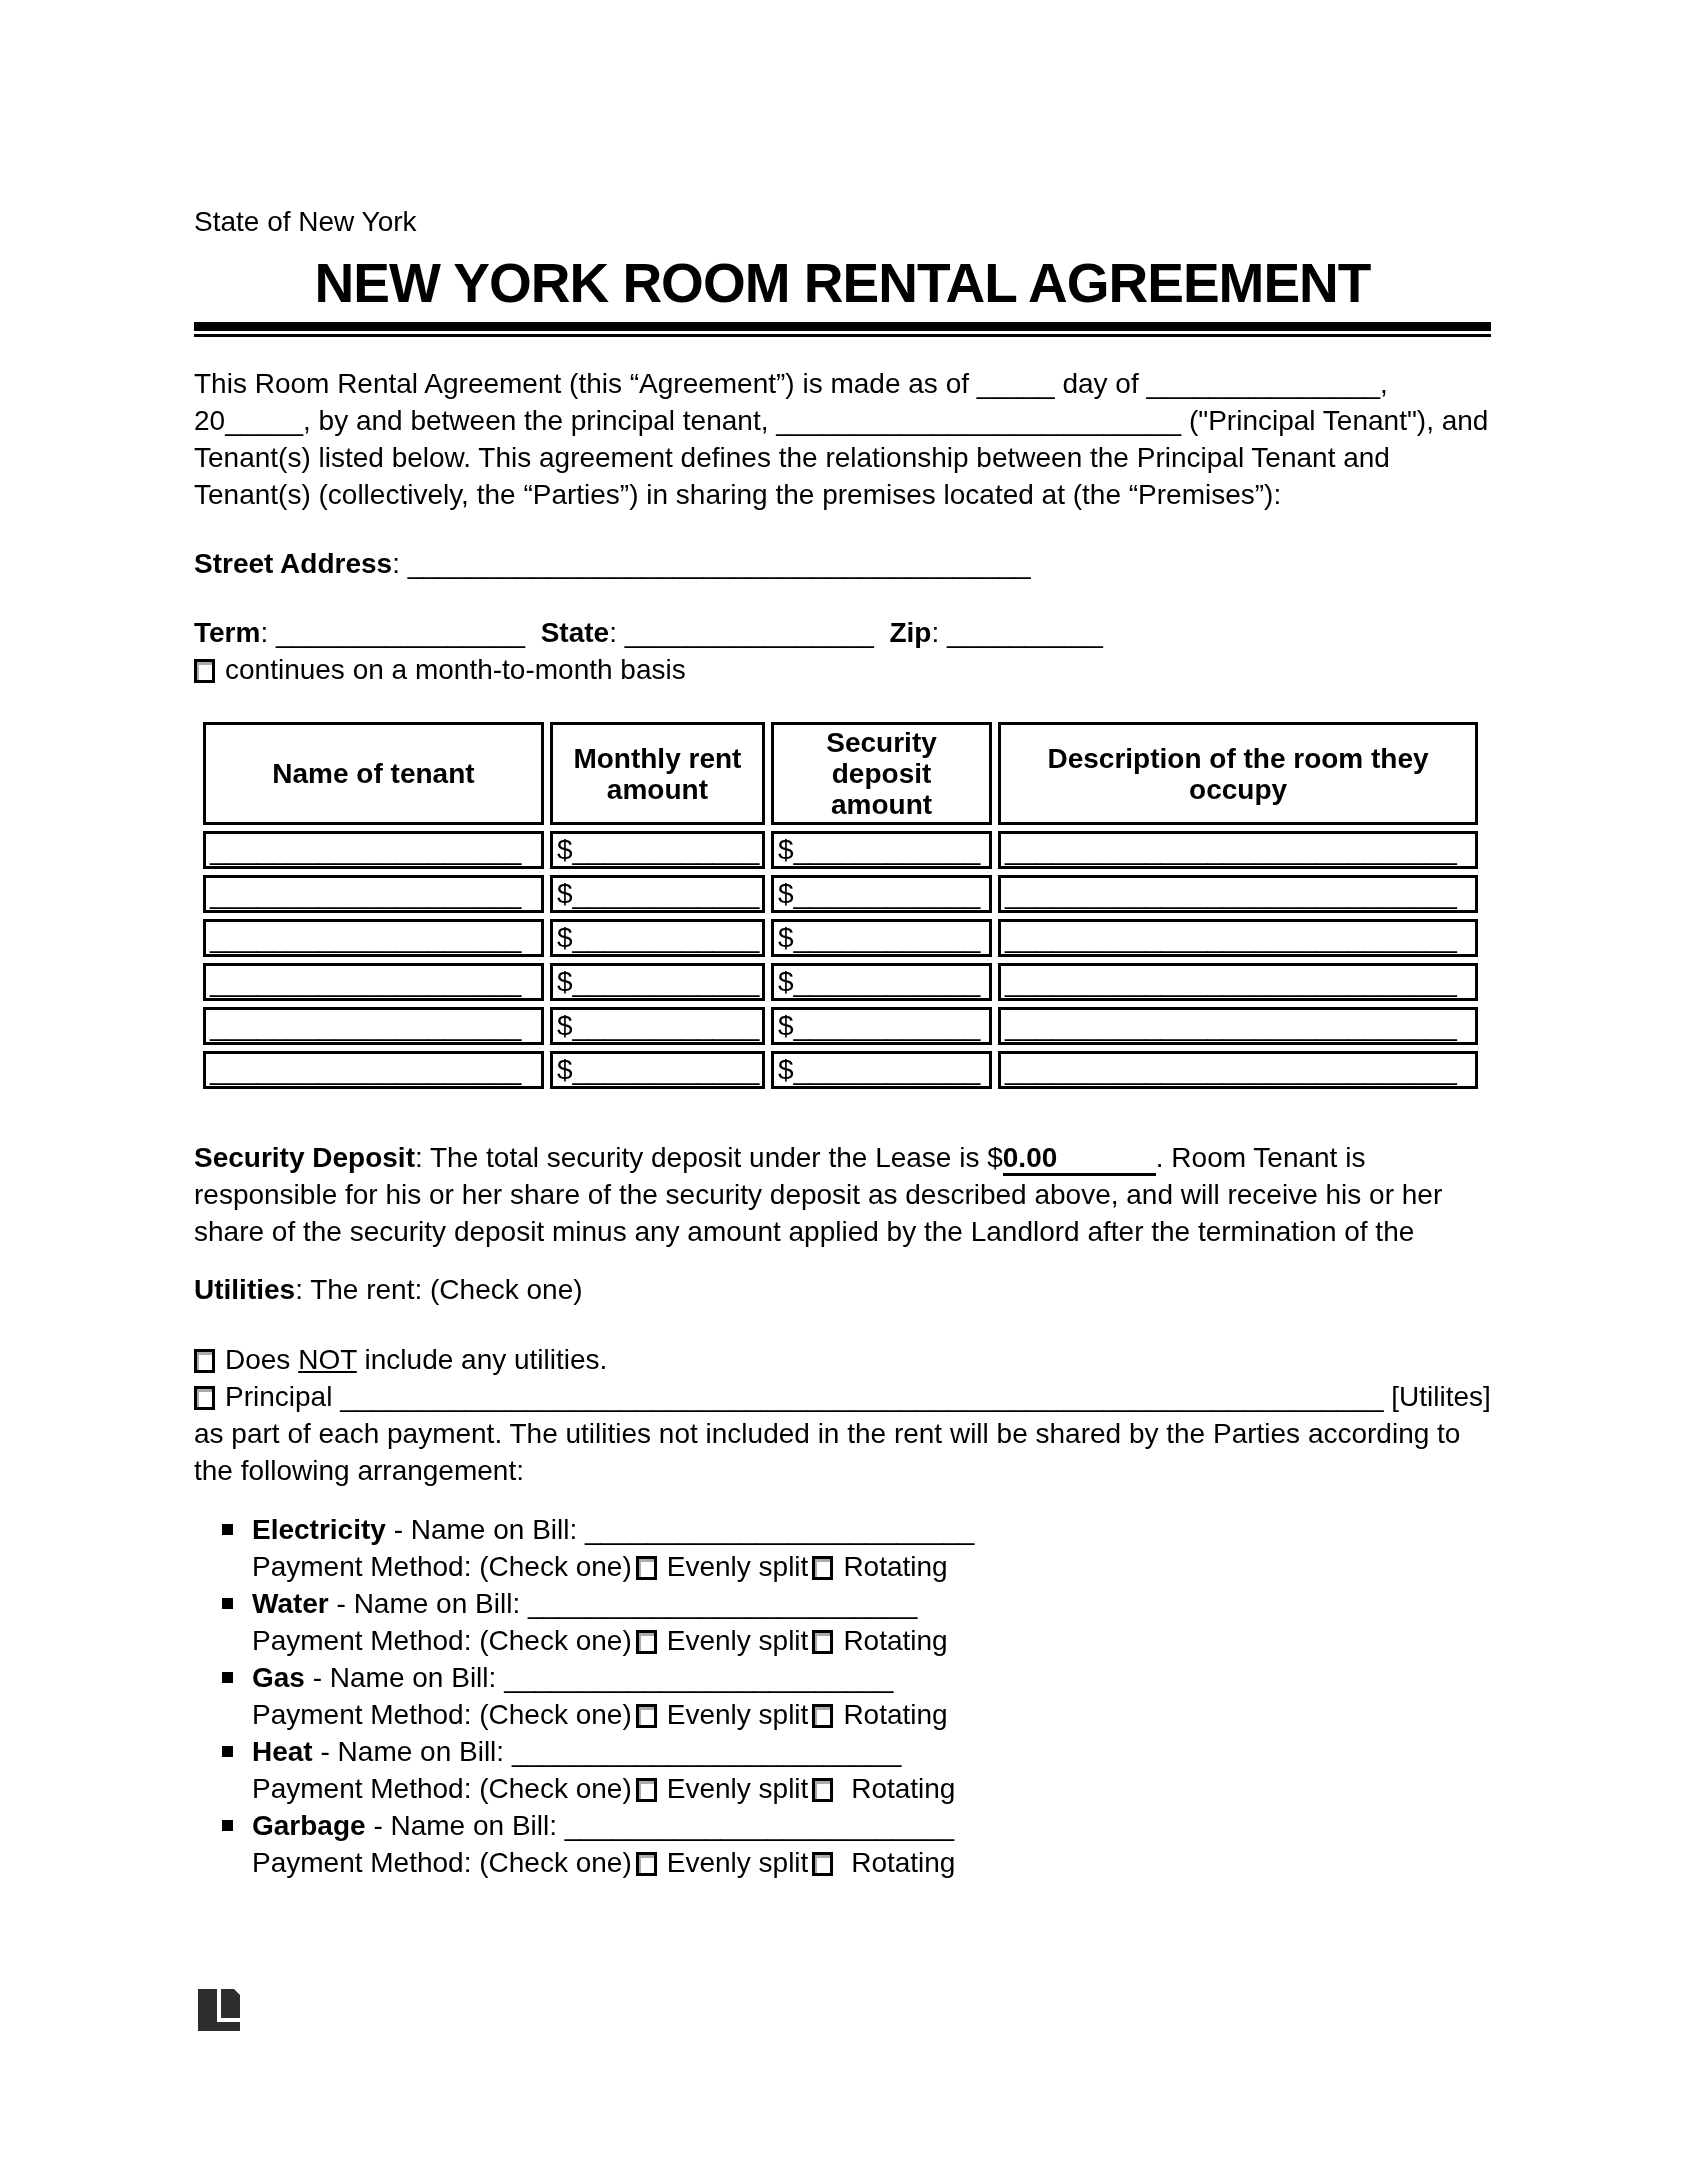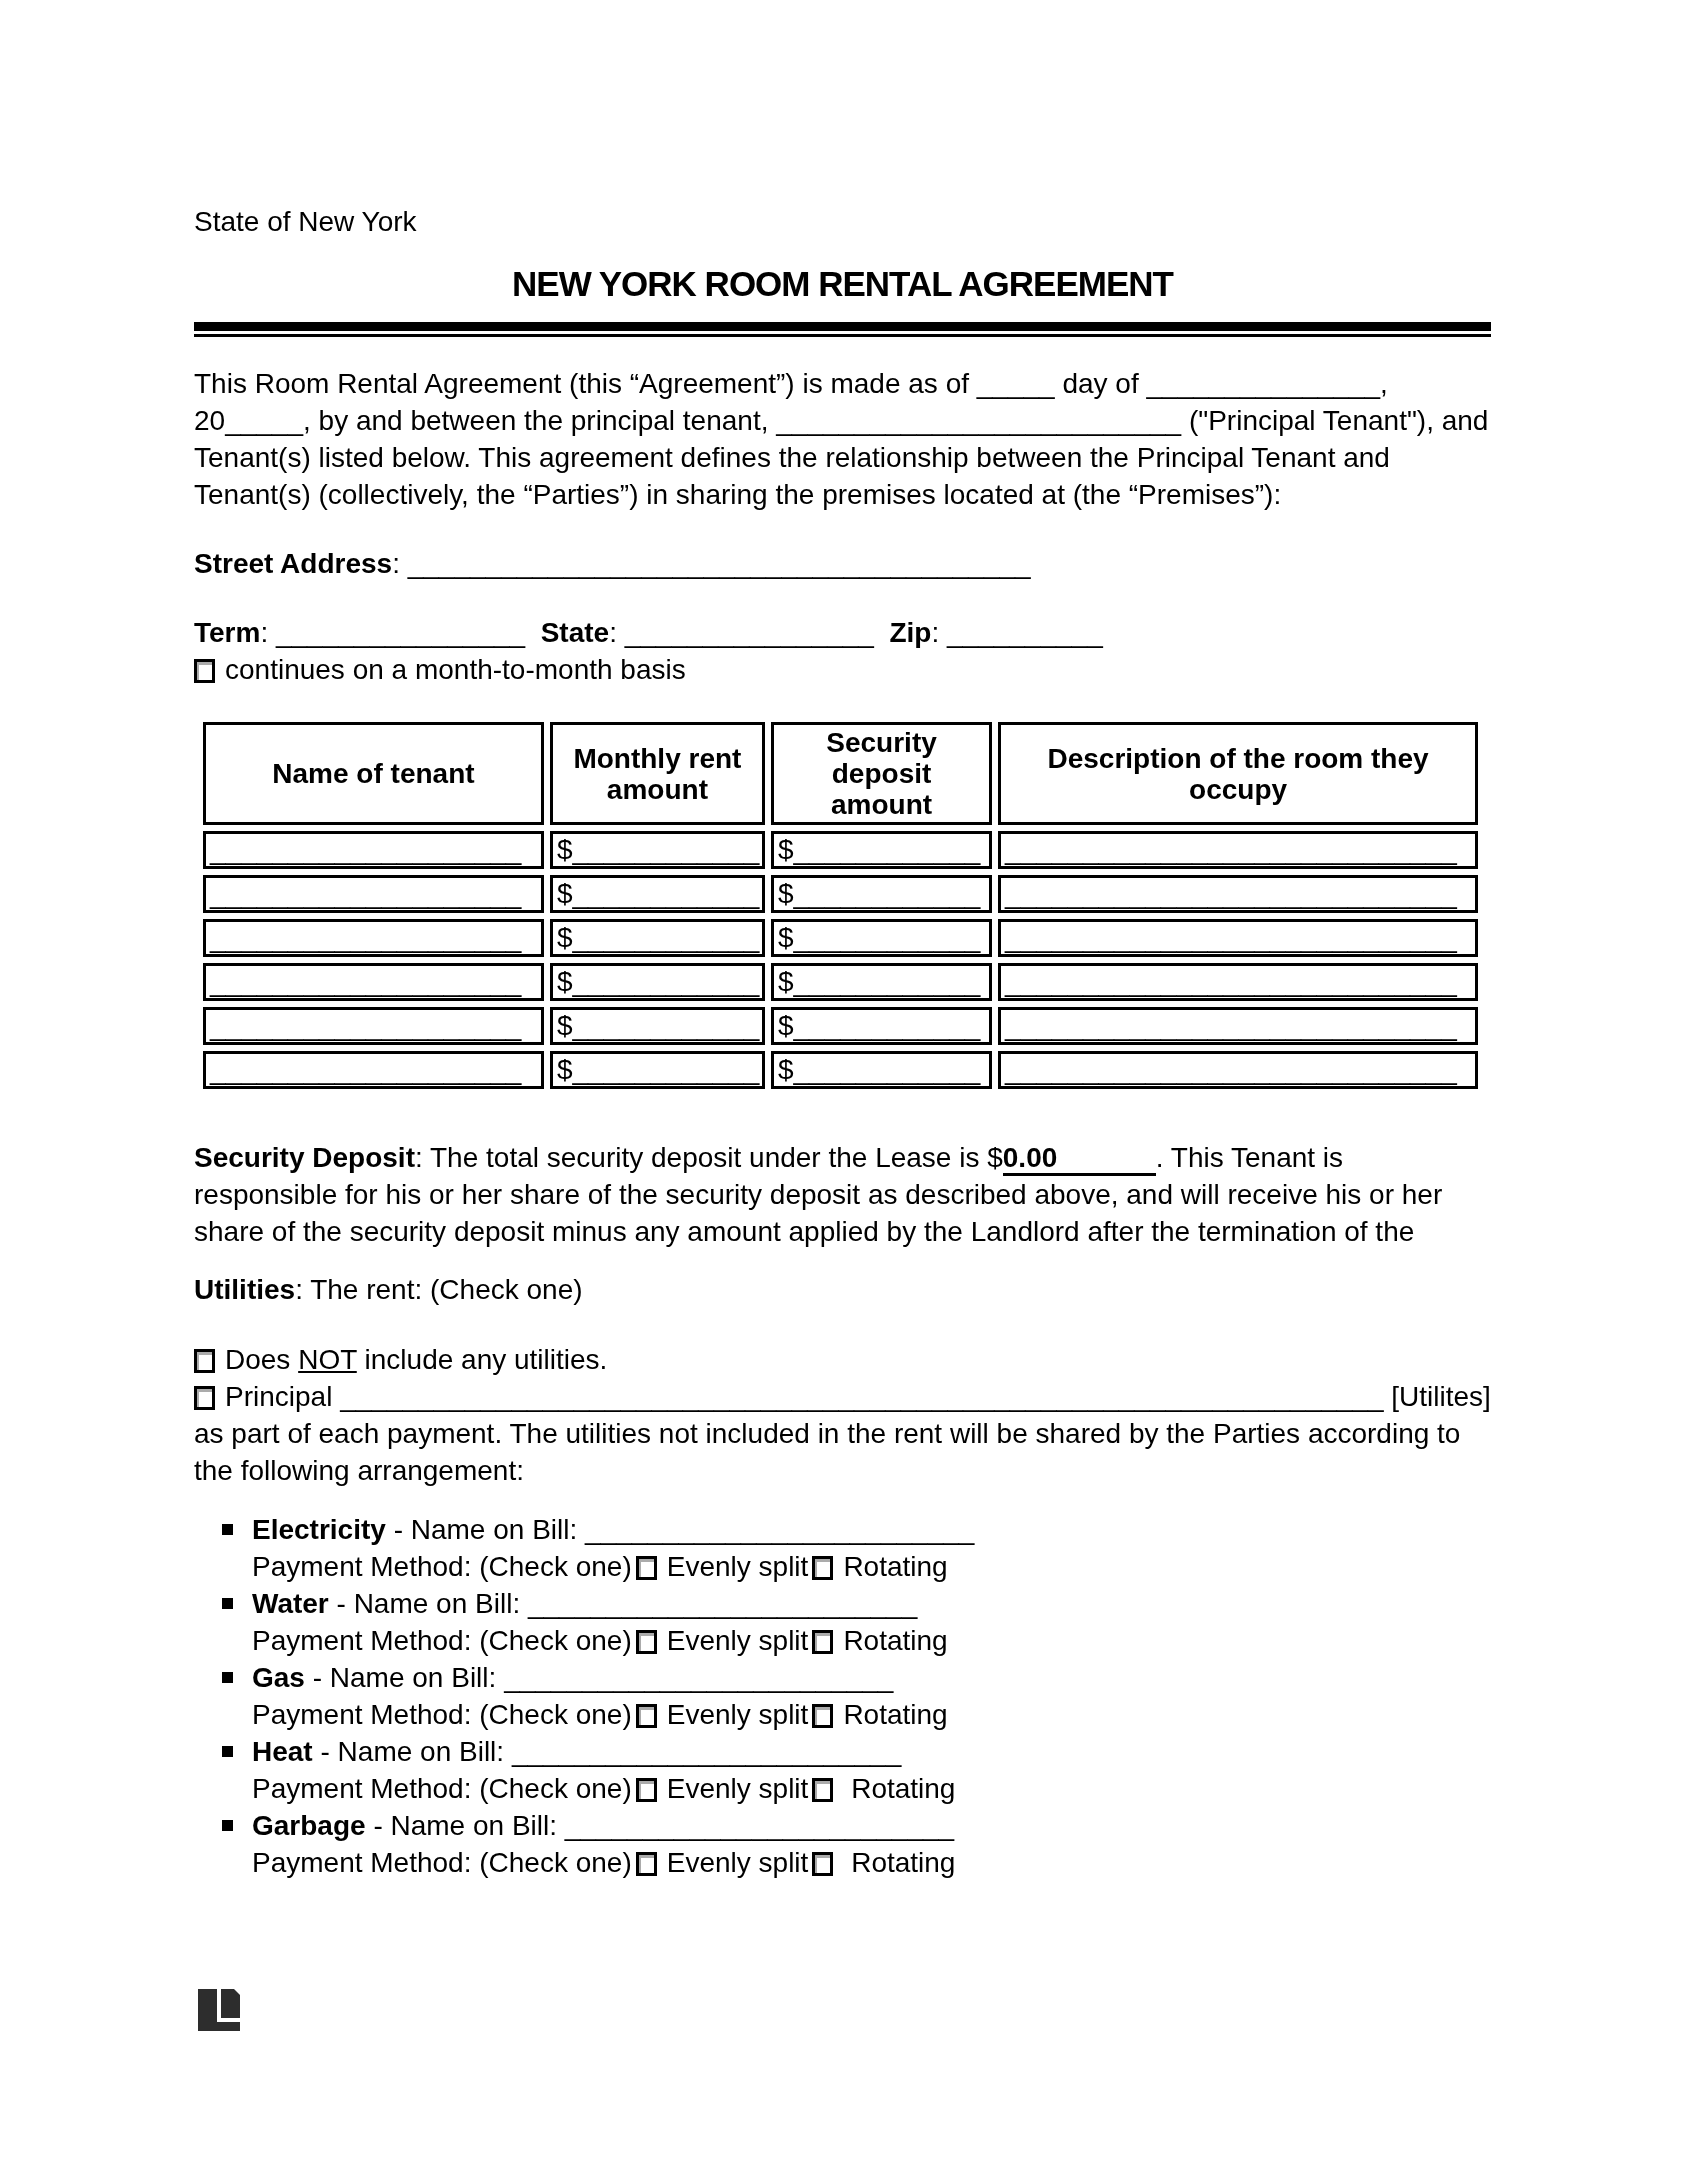--- a/index.html
+++ b/index.html
@@ -16,21 +16,21 @@
     overflow:hidden;
   }
   .content { position:absolute; left:194px; top:203px; width:1297px; }
   .line { white-space:nowrap; line-height:37px; }
   .b { font-weight:700; }
   .u { text-decoration:underline; }
   .blank { white-space:pre; }
   .state-label { line-height:37px; }
   .doc-title {
     margin:14px 0 0 0;
-    font-size:35px;
+    font-size:55px;
     line-height:59px;
     font-weight:700;
     letter-spacing:-1px;
     text-align:center;
     white-space:nowrap;
   }
   .title-rule { margin-top:9px; }
   .rule-thick { height:9px; background:#000; }
   .rule-thin  { height:3px; background:#000; margin-top:3px; }
   .intro { margin-top:28px; }
@@ -165,21 +165,21 @@
       <tr>
         <td><span class="blank">____________________</span></td>
         <td><span>$</span><span class="blank">____________</span></td>
         <td><span>$</span><span class="blank">____________</span></td>
         <td><span class="blank">_____________________________</span></td>
       </tr>
     </tbody>
       </table>
 
     <div class="security-para">
-      <div class="line"><span class="b">Security Deposit</span><span>: The total security deposit under the Lease is $</span><span class="amt">0.00</span><span>. This Tenant is</span></div>
+      <div class="line"><span class="b">Security Deposit</span><span>: The total security deposit under the Lease is $</span><span class="amt">0.00</span><span>. Room Tenant is</span></div>
       <div class="line">responsible for his or her share of the security deposit as described above, and will receive his or her</div>
       <div class="line">share of the security deposit minus any amount applied by the Landlord after the termination of the</div>
     </div>
 
     <div class="line utilities-head"><span class="b">Utilities</span><span>: The rent: (Check one)</span></div>
 
     <div class="line opt-line-1"><span class="cb" style="margin-left:0;"></span><span>Does</span> <span class="u">NOT</span> <span>include any utilities.</span></div>
 
     <div class="line"><span class="cb" style="margin-left:0;"></span><span>Principal</span> <span class="blank">___________________________________________________________________</span> <span>[Utilites]</span></div>
 

